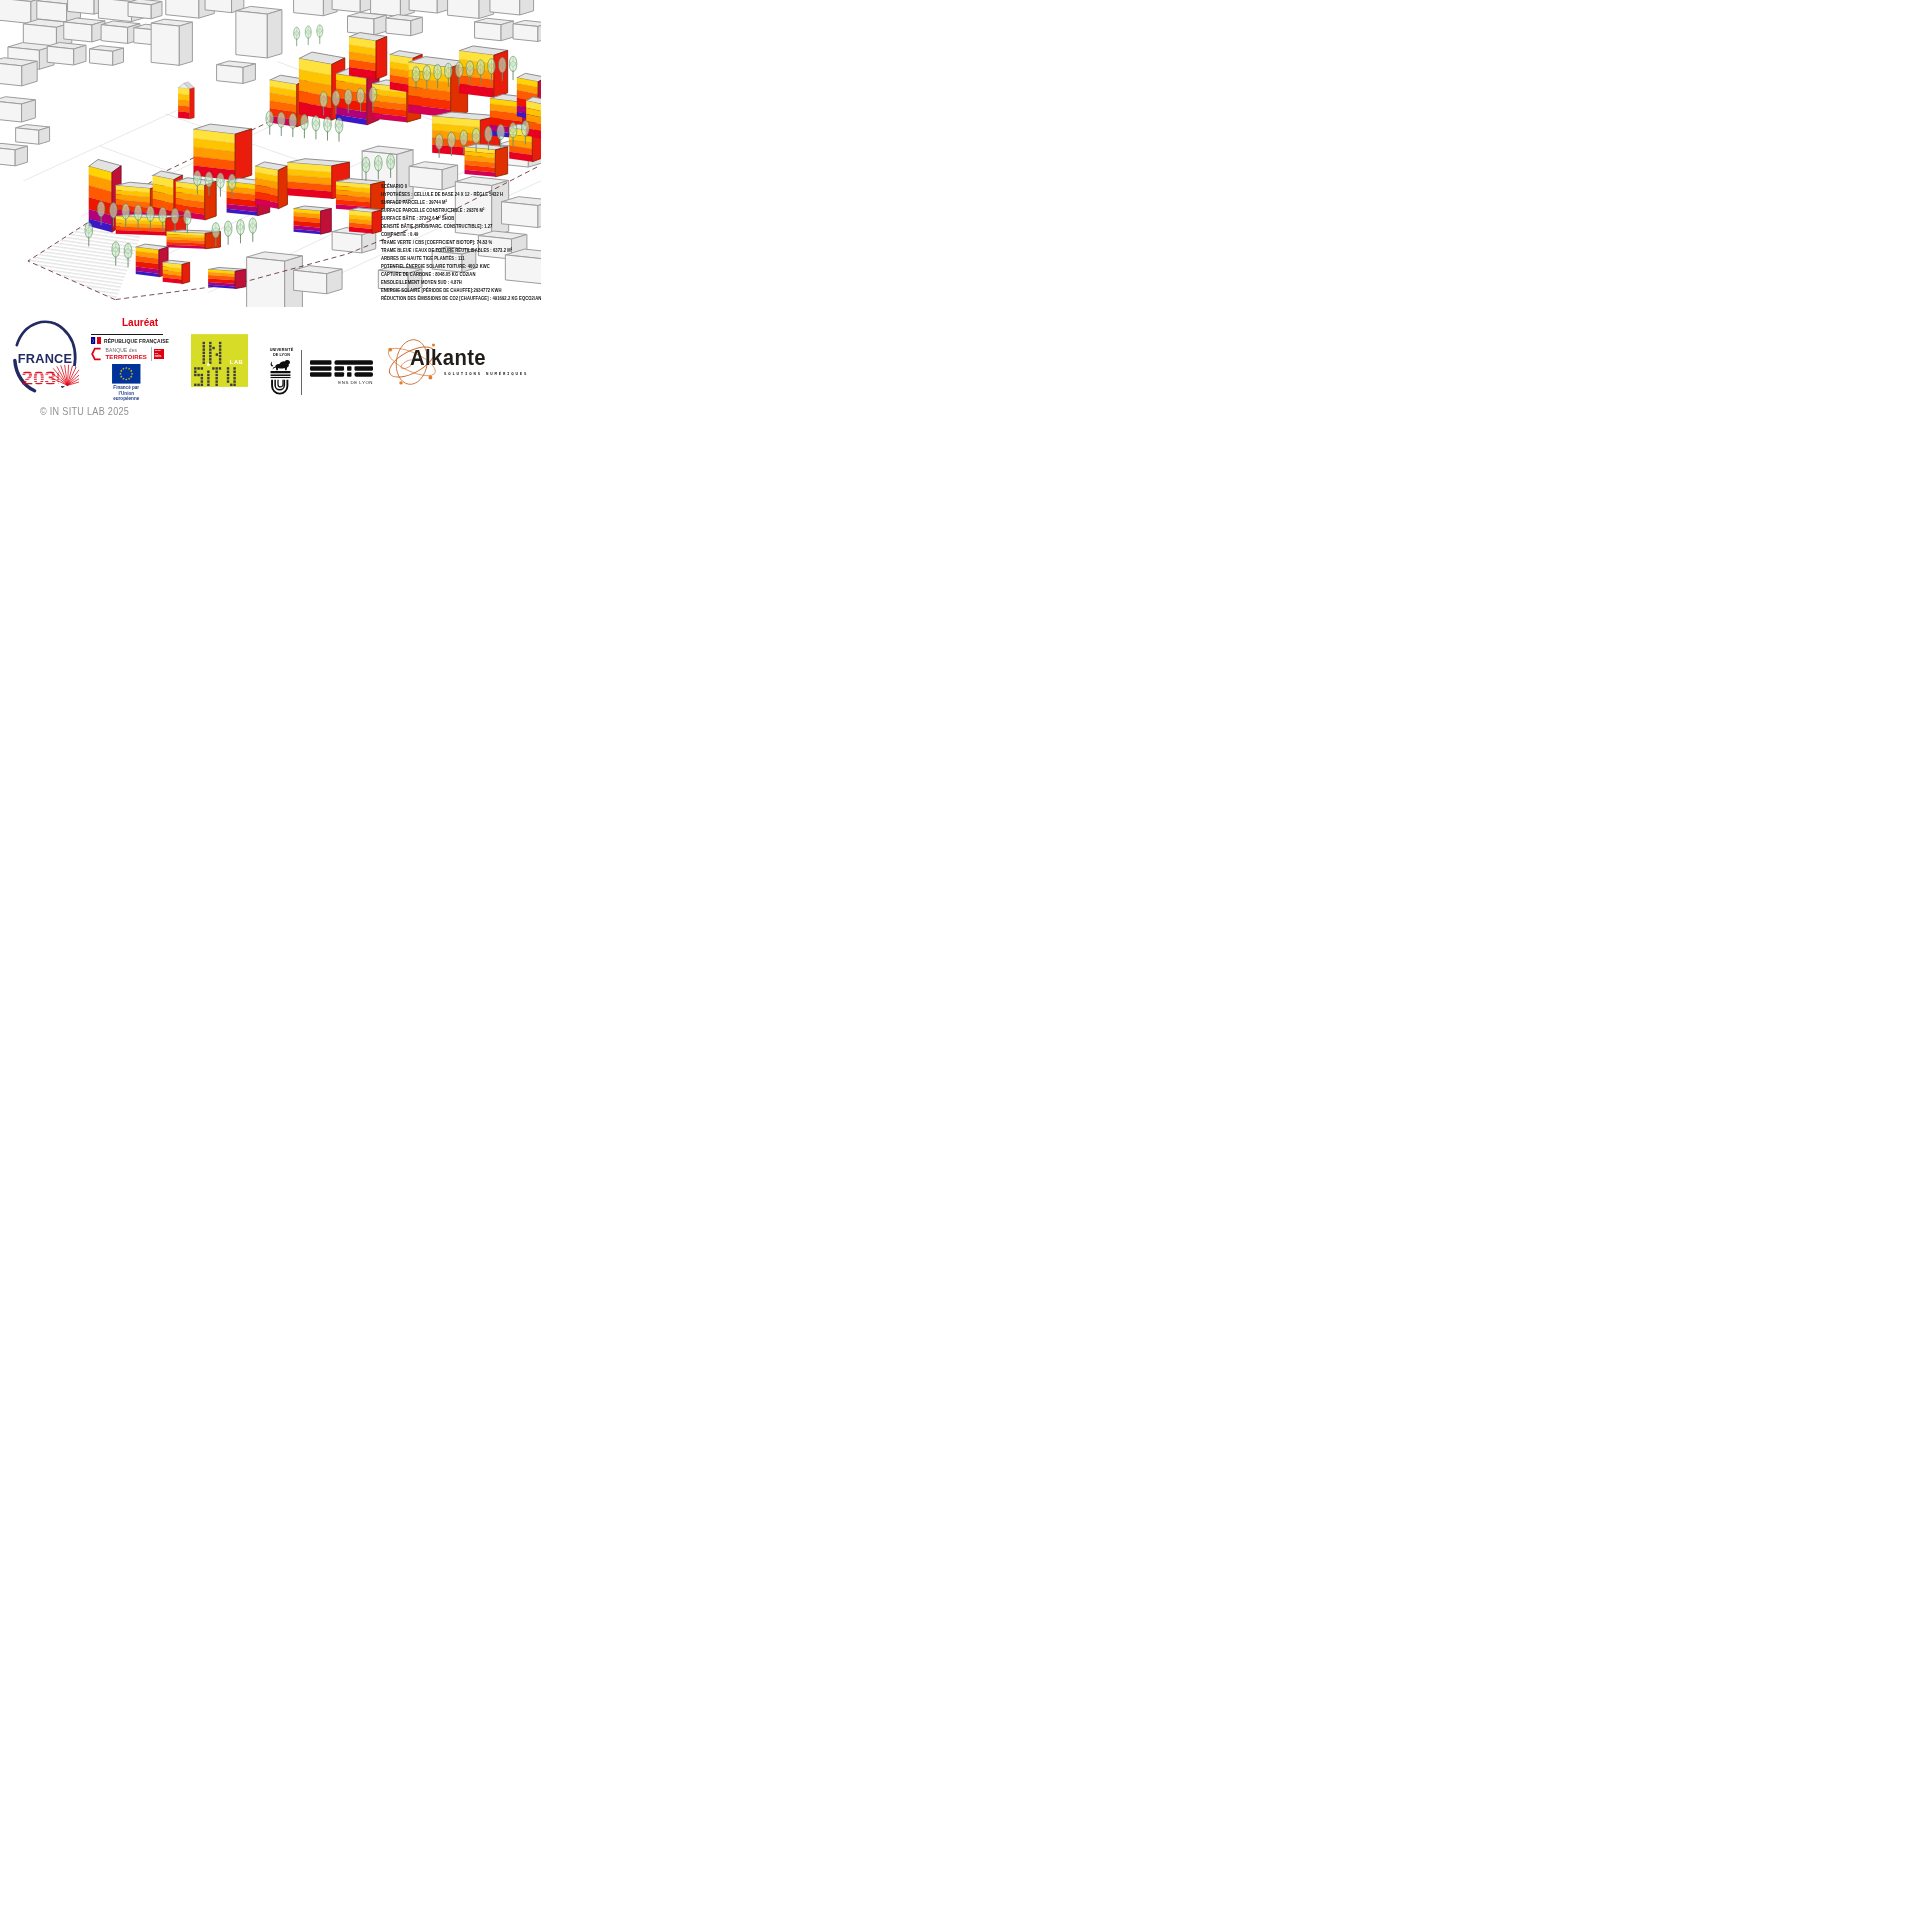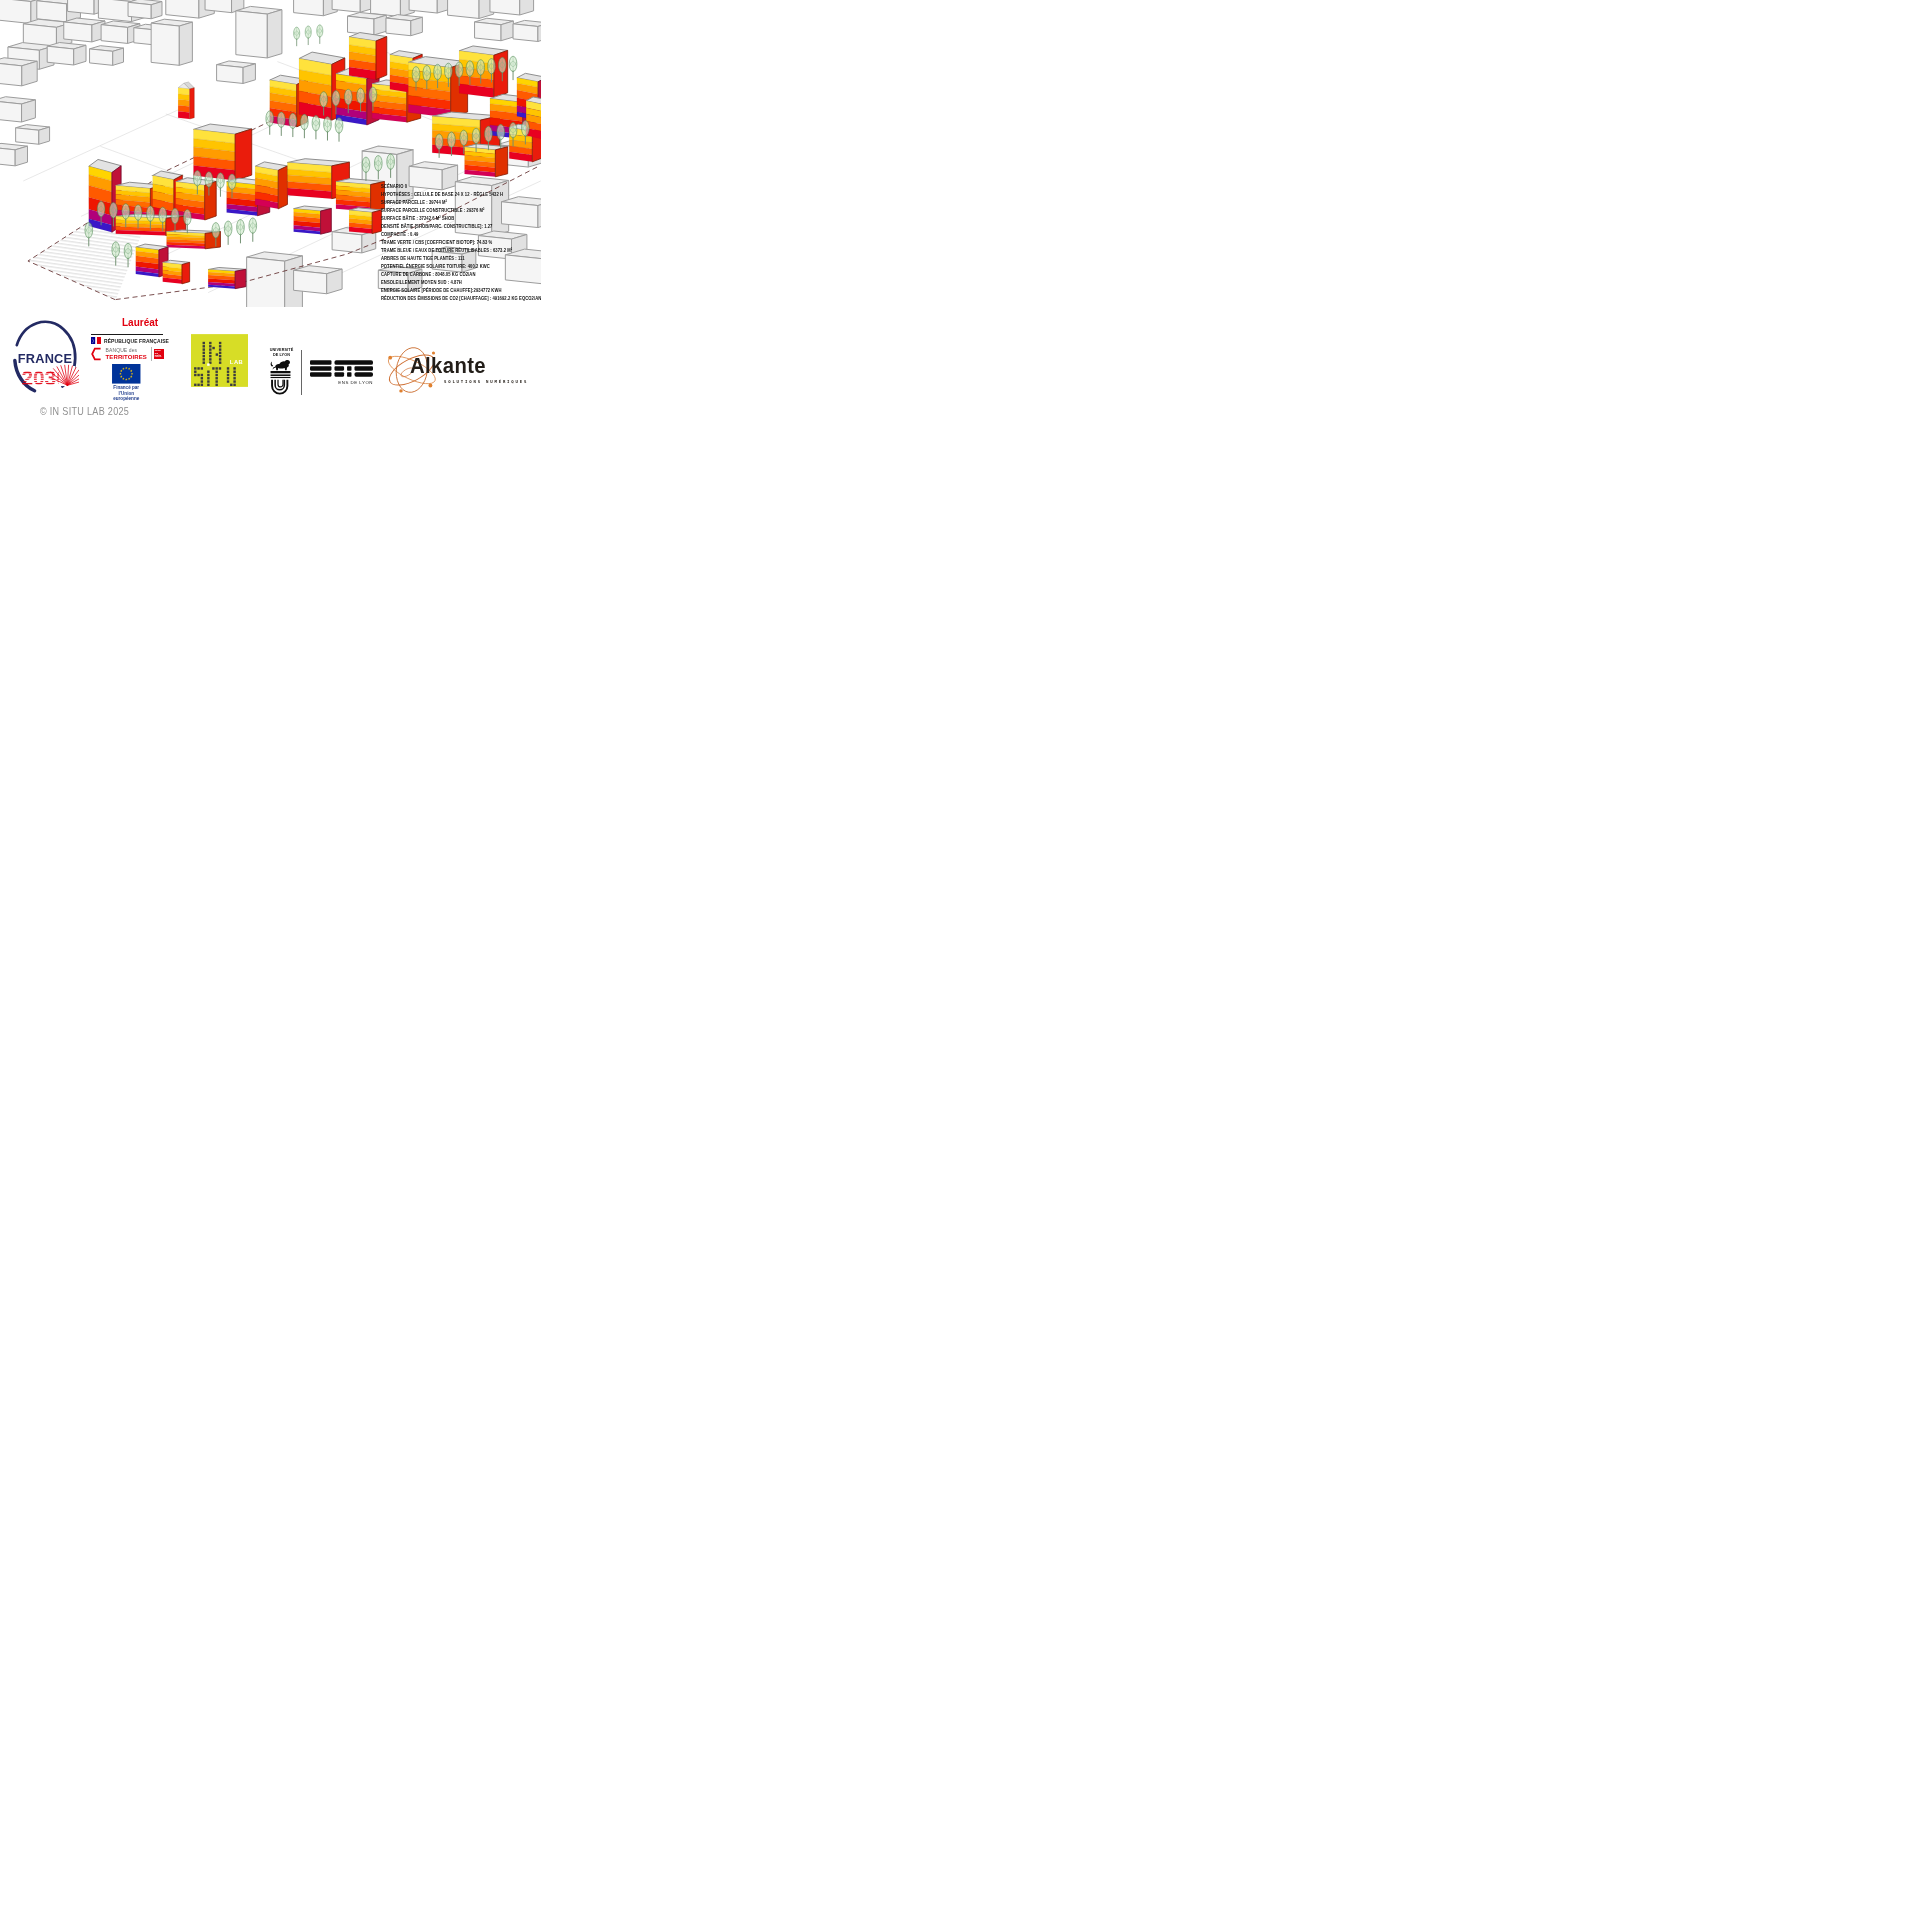--- a/index.html
+++ b/index.html
@@ -28,21 +28,21 @@
   .cdc div{font-size:1.9px;font-weight:bold;line-height:2.3px;}
   .cdc .g{font-size:1.3px;letter-spacing:0.2px;}
   .eu{left:112px;top:57px;width:28.5px;text-align:center;}
   .eu-cap{margin-top:1.9px;font-size:4.6px;font-weight:bold;color:#24408e;line-height:5.4px;}
   .insitu{left:191px;top:27px;}
   .udl{left:269px;top:41px;width:25px;text-align:center;}
   .udl-t{font-size:4px;font-weight:bold;color:#111;line-height:4.6px;letter-spacing:0.1px;transform:scaleX(.94);}
   .logo-div{left:301px;top:43px;width:0.4px;height:45px;background:#666;}
   .ens{left:310px;top:53px;}
   .ens-label{margin-top:3.1px;text-align:right;font-size:4.4px;color:#1a1a1a;letter-spacing:0.5px;}
-  .alkante{left:384px;top:32px;width:154px;height:65px;}
+  .alkante{left:384px;top:24px;width:154px;height:65px;}
   .alk-atom{position:absolute;left:0;top:0;}
   .alk-name{position:absolute;left:26px;top:14px;font-size:21.6px;font-weight:bold;color:#221d18;
             letter-spacing:0.4px;transform:scaleX(.94);transform-origin:left;}
   .alk-tag{position:absolute;left:60px;top:40px;font-size:4px;font-weight:bold;color:#2a241e;
            letter-spacing:1.8px;font-family:"DejaVu Sans Mono",monospace;}
   .copyright{position:absolute;left:40px;top:404px;font-size:11.6px;color:#8f8f8f;z-index:7;
              transform:scaleX(.78);transform-origin:left top;letter-spacing:0.4px;}
 </style>
 </head>
 <body>

